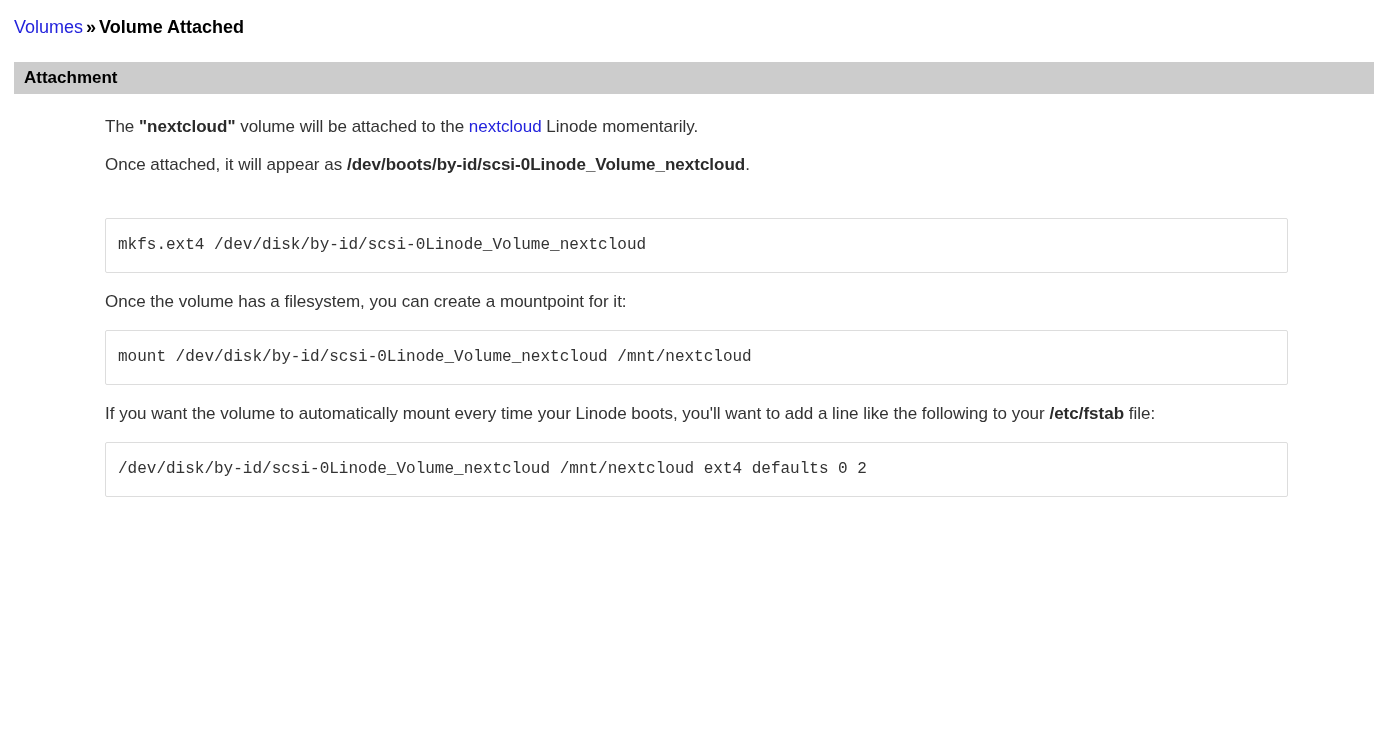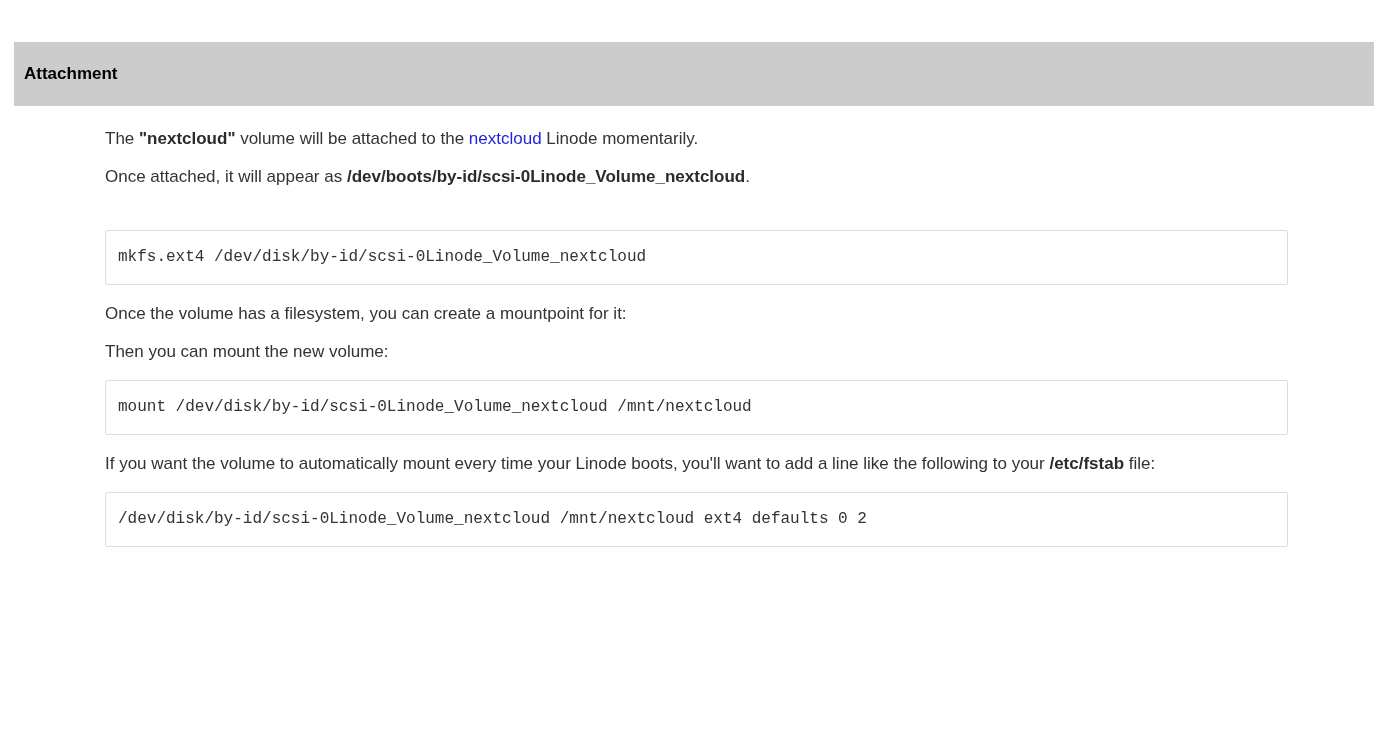--- a/index.html
+++ b/index.html
@@ -21,21 +21,21 @@
   .breadcrumb{font-size:18px;line-height:20px;}
   .breadcrumb a{color:var(--link);text-decoration:none;cursor:pointer;}
   .bc-sep{font-weight:bold;color:#000;padding:0 3px;}
   .bc-current{font-weight:bold;color:#000;}
   .section-header{
     background:var(--bar);
     font-weight:bold;
     font-size:17px;
     color:#000;
     line-height:20px;
-    padding:22px 10px;
+    padding:6px 10px;
     margin-top:25px;
   }
   .section-body{padding:4px 86px 6px 91px;}
   .block-p{
     font-size:17px;
     line-height:19px;
     margin:19px 0;
     color:var(--text);
   }
   .block-p b{font-weight:bold;color:#2b2b2b;}
@@ -51,28 +51,30 @@
     line-height:21px;
     color:#333333;
     white-space:pre;
     overflow:hidden;
   }
 </style>
 </head>
 <body>
 
 <div class="page">
+  <div class="breadcrumb">
+    <a href="#">Volumes</a><span class="bc-sep">»</span><span class="bc-current">Volume Attached</span>
+  </div>
   <div id="sections">
       <div class="section-header">Attachment</div>
       <div class="section-body">
         <div class="block-p"><span>The </span><b>"nextcloud"</b><span> volume will be attached to the </span><a href="#">nextcloud</a><span> Linode momentarily.</span></div>
         <div class="block-p"><span>Once attached, it will appear as </span><b>/dev/boots/by-id/scsi-0Linode_Volume_nextcloud</b><span>.</span></div>
       </div>
       <div class="section-body">
         <div class="block-code">mkfs.ext4 /dev/disk/by-id/scsi-0Linode_Volume_nextcloud</div>
         <div class="block-p"><span>Once the volume has a filesystem, you can create a mountpoint for it:</span></div>
-        <div class="block-p"><span>Then you can mount the new volume:</span></div>
         <div class="block-code">mount /dev/disk/by-id/scsi-0Linode_Volume_nextcloud /mnt/nextcloud</div>
         <div class="block-p"><span>If you want the volume to automatically mount every time your Linode boots, you'll want to add a line like the following to your </span><b>/etc/fstab</b><span> file:</span></div>
         <div class="block-code">/dev/disk/by-id/scsi-0Linode_Volume_nextcloud /mnt/nextcloud ext4 defaults 0 2</div>
       </div>
     </div>
 </div>
 
 </body></html>

